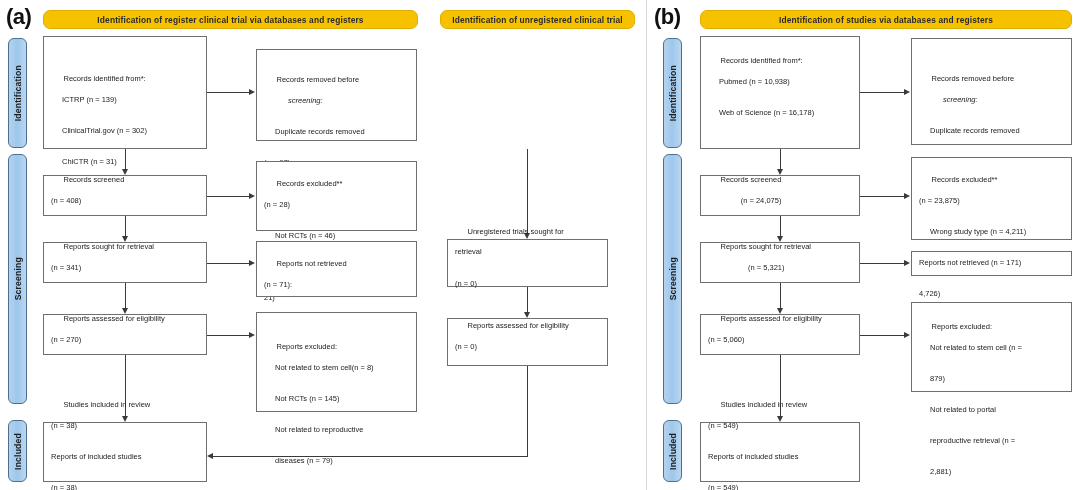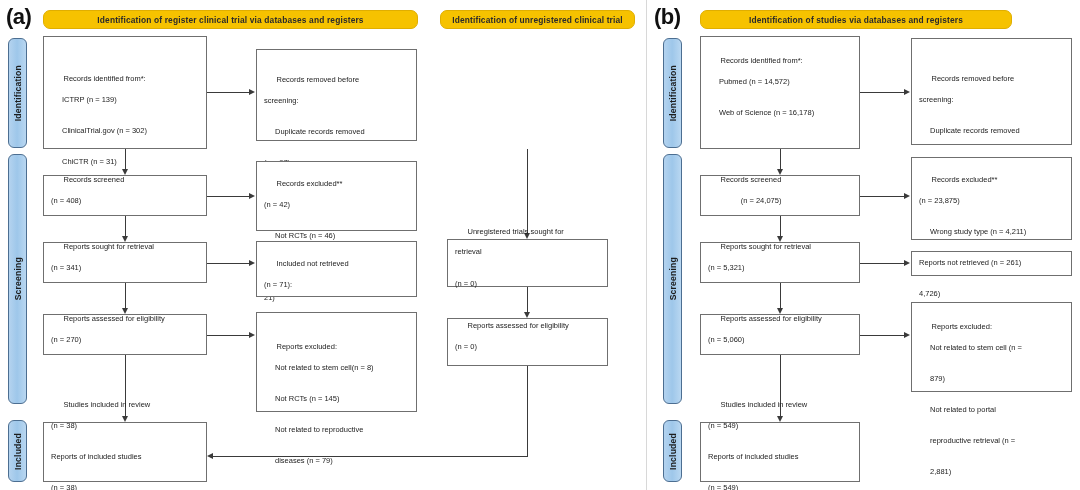--- a/index.html
+++ b/index.html
@@ -59,21 +59,21 @@
     padding:5px 7px;
   }
   .box.top{align-items:flex-start;padding-top:7px;}
   .box .txt{
     font-size:7.5px;
     line-height:1.38;
     color:#1c1c1c;
     white-space:pre-wrap;
   }
   .ind{display:block;padding-left:11px;}
-  .ital{}
+  .ital{font-style:italic;margin-left:24px;}
 
   
   .ln-h{background:#3a3a3a;height:1px;}
   .ln-v{background:#3a3a3a;width:1px;}
   .arr-r{
     width:0;height:0;
     border-top:3.5px solid transparent;
     border-bottom:3.5px solid transparent;
     border-left:6px solid #3a3a3a;
   }
@@ -145,21 +145,21 @@
       <span style="display:block;">(n = 408)</span>
     </div>
   </div>
 
   <div class="abs ln-h" style="left:207px;top:196px;width:43px;"></div>
   <div class="abs arr-r" style="left:249px;top:192.5px;"></div>
 
   <div class="abs box top" style="left:256px;top:161px;width:161px;height:70px;">
     <div class="txt">
       <span>Records excluded**</span>
-      <span style="display:block;">(n = 42)</span>
+      <span style="display:block;">(n = 28)</span>
       <span class="ind">Not RCTs (n = 46)</span>
       <span class="ind">Not related to stem cell (n =</span>
       <span style="display:block;">21)</span>
     </div>
   </div>
 
   <div class="abs ln-v" style="left:125px;top:216px;height:22px;"></div>
   <div class="abs arr-d" style="left:121.5px;top:236px;"></div>
 
   <div class="abs box" style="left:43px;top:242px;width:164px;height:41px;">
@@ -167,21 +167,21 @@
       <span>Reports sought for retrieval</span>
       <span style="display:block;">(n = 341)</span>
     </div>
   </div>
 
   <div class="abs ln-h" style="left:207px;top:263px;width:43px;"></div>
   <div class="abs arr-r" style="left:249px;top:259.5px;"></div>
 
   <div class="abs box top" style="left:256px;top:241px;width:161px;height:56px;">
     <div class="txt">
-      <span>Included not retrieved</span>
+      <span>Reports not retrieved</span>
       <span style="display:block;">(n = 71):</span>
       <span class="ind">Unable to access to search</span>
       <span class="ind">portal (n = 71)</span>
     </div>
   </div>
 
   <div class="abs ln-v" style="left:125px;top:283px;height:27px;"></div>
   <div class="abs arr-d" style="left:121.5px;top:308px;"></div>
 
   <div class="abs box" style="left:43px;top:314px;width:164px;height:41px;">
@@ -239,36 +239,36 @@
   </div>
 
   <div class="abs ln-v" style="left:527px;top:366px;height:90px;"></div>
   <div class="abs ln-h" style="left:212px;top:456px;width:316px;"></div>
   <div class="abs arr-l" style="left:207px;top:452.5px;"></div>
 
   <div class="abs divider" style="left:646px;top:0;height:490px;"></div>
 
   <div class="abs panel-letter" style="left:654px;top:6px;">(b)</div>
 
-  <div class="abs banner" style="left:700px;top:10px;width:312px;height:19px;">Identification of studies via databases and registers</div>
+  <div class="abs banner" style="left:700px;top:10px;width:372px;height:19px;">Identification of studies via databases and registers</div>
 
   <div class="abs stage" style="left:663px;top:38px;width:19px;height:110px;">
     <span>Identification</span>
   </div>
   <div class="abs stage" style="left:663px;top:154px;width:19px;height:250px;">
     <span>Screening</span>
   </div>
   <div class="abs stage" style="left:663px;top:420px;width:19px;height:62px;">
     <span>Included</span>
   </div>
 
   <div class="abs box" style="left:700px;top:36px;width:160px;height:113px;">
     <div class="txt">
       <span>Records identified from*:</span>
-      <span class="ind">Pubmed (n = 14,572)</span>
+      <span class="ind">Pubmed (n = 10,938)</span>
       <span class="ind">Web of Science (n = 16,178)</span>
     </div>
   </div>
 
   <div class="abs ln-h" style="left:860px;top:92px;width:45px;"></div>
   <div class="abs arr-r" style="left:904px;top:88.5px;"></div>
 
   <div class="abs box top" style="left:911px;top:38px;width:161px;height:107px;">
     <div class="txt" style="margin-top:18px;">
       <span>Records removed before</span>
@@ -302,29 +302,29 @@
       <span style="display:block;">9,817)</span>
     </div>
   </div>
 
   <div class="abs ln-v" style="left:780px;top:216px;height:22px;"></div>
   <div class="abs arr-d" style="left:776.5px;top:236px;"></div>
 
   <div class="abs box" style="left:700px;top:242px;width:160px;height:41px;">
     <div class="txt">
       <span>Reports sought for retrieval</span>
-      <span style="display:block;">(n = 5,321)</span>
+      <span style="display:block;margin-left:40px;">(n = 5,321)</span>
     </div>
   </div>
 
   <div class="abs ln-h" style="left:860px;top:263px;width:45px;"></div>
   <div class="abs arr-r" style="left:904px;top:259.5px;"></div>
 
   <div class="abs box" style="left:911px;top:251px;width:161px;height:25px;">
-    <div class="txt">Reports not retrieved (n = 261)</div>
+    <div class="txt">Reports not retrieved (n = 171)</div>
   </div>
 
   <div class="abs ln-v" style="left:780px;top:283px;height:27px;"></div>
   <div class="abs arr-d" style="left:776.5px;top:308px;"></div>
 
   <div class="abs box" style="left:700px;top:314px;width:160px;height:41px;">
     <div class="txt">
       <span>Reports assessed for eligibility</span>
       <span style="display:block;">(n = 5,060)</span>
     </div>

